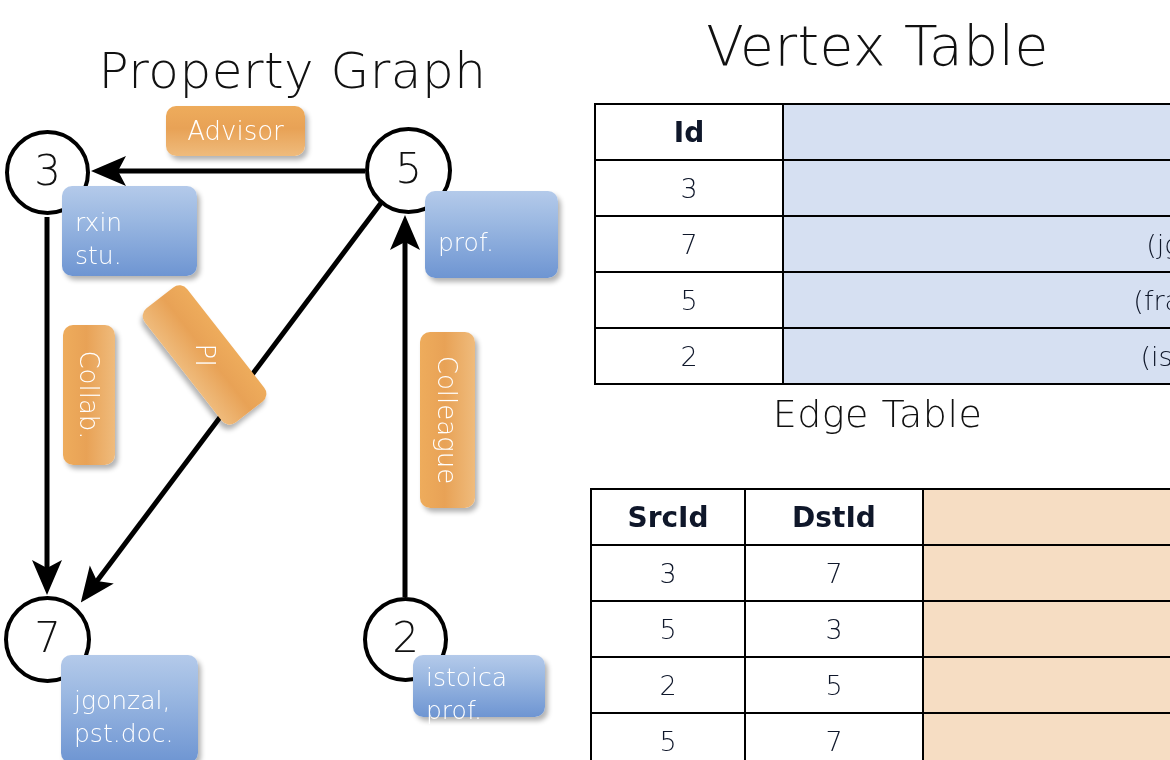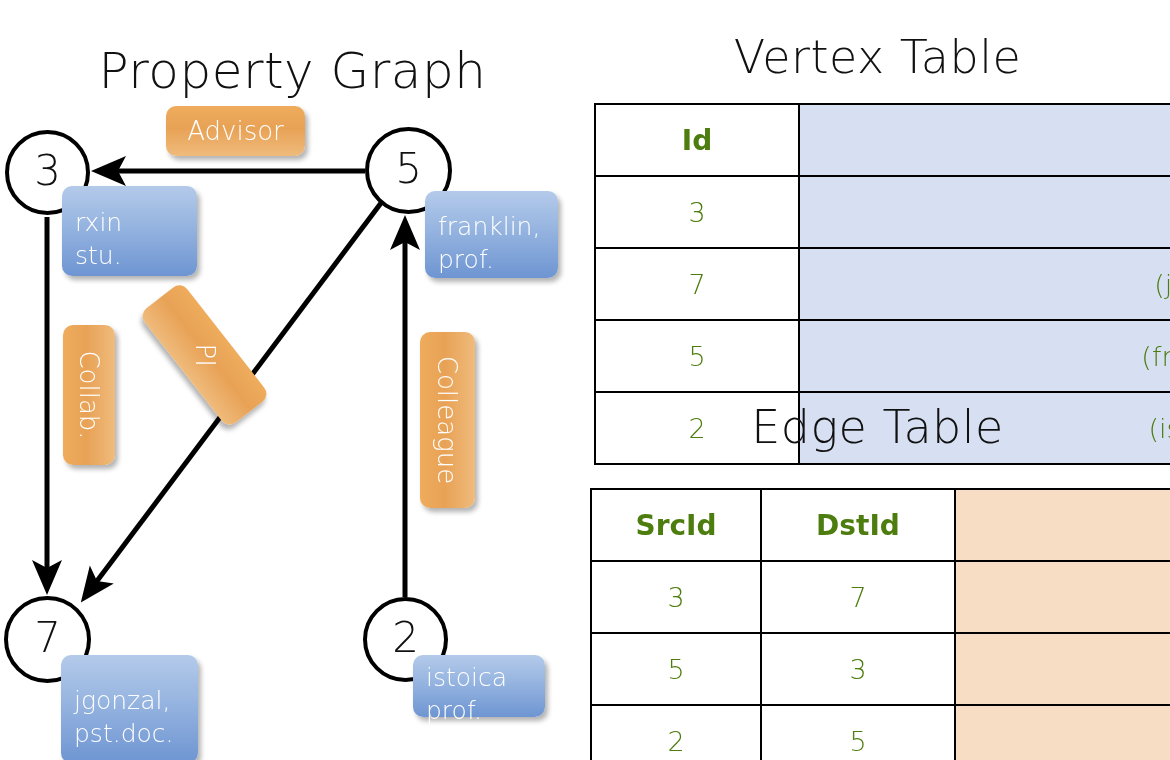--- a/index.html
+++ b/index.html
@@ -37,26 +37,26 @@
     color: #111;
     letter-spacing: 0.5px;
     white-space: nowrap;
   }
   #title-property-graph {
     left: 0; top: 14px; width: 585px;
     font-size: 50px;
     margin-top: 28px;
   }
   #title-vertex-table {
-    left: 0; top: 30px; width: 585px;
-    font-size: 46px;
+    left: 0; top: 14px; width: 585px;
+    font-size: 55px;
   }
   #title-edge-table {
-    left: 0; top: 400px; width: 585px;
-    font-size: 46px;
+    left: 0; top: 392px; width: 585px;
+    font-size: 38px;
   }
 
   
   #graph-svg {
     position: absolute;
     left: 0; top: 0;
     width: 585px; height: 760px;
   }
 
   
@@ -124,23 +124,23 @@
   table.gx {
     position: absolute;
     border-collapse: collapse;
     table-layout: fixed;
     font-family: "DejaVu Sans", sans-serif;
     font-weight: 300;
   }
   table.gx td, table.gx th {
     border: 2px solid #000;
     text-align: center;
-    color: #4d7c0f;
-    font-weight: 300;
-    padding: 8px;
+    color: #0f172a;
+    font-weight: 300;
+    padding: 0;
   }
   table.gx th {
     font-weight: 700;
     font-family: "DejaVu Sans", sans-serif;
   }
 
   
   #vertex-table {
     left: 9px; top: 103px;
     width: 1157px;
@@ -196,21 +196,20 @@
   <div class="node" style="left:363px; top:597px; width:85px; height:85px;">
     <span>2</span>
   </div>
 
   <div class="prop-box" style="left:62px; top:186px; width:135px; height:90px;">
     <div>rxin</div>
     <div>stu.</div>
   </div>
 
   <div class="prop-box" style="left:425px; top:191px; width:133px; height:87px;">
-    <div>franklin,</div>
     <div>prof.</div>
   </div>
 
   <div class="prop-box" style="left:61px; top:655px; width:137px; height:108px;">
     <div>jgonzal,</div>
     <div>pst.doc.</div>
   </div>
 
   <div class="prop-box" style="left:413px; top:655px; width:132px; height:62px;">
     <div>istoica</div>

